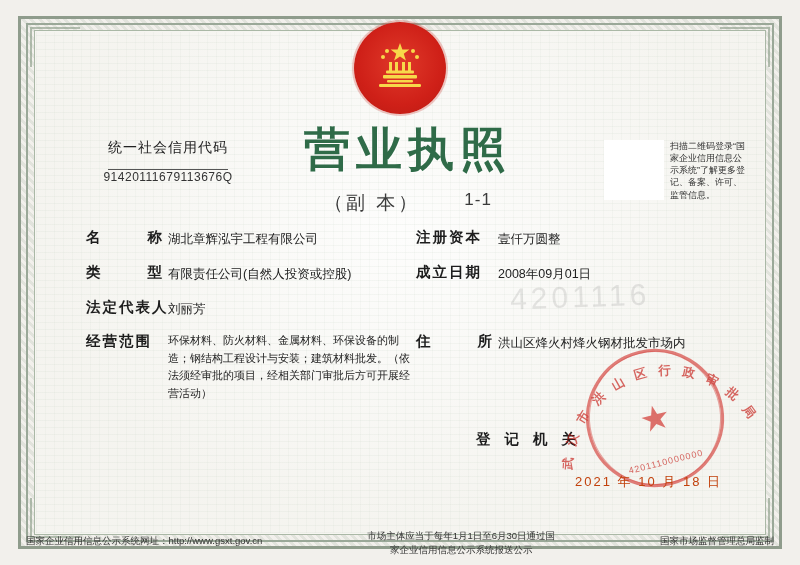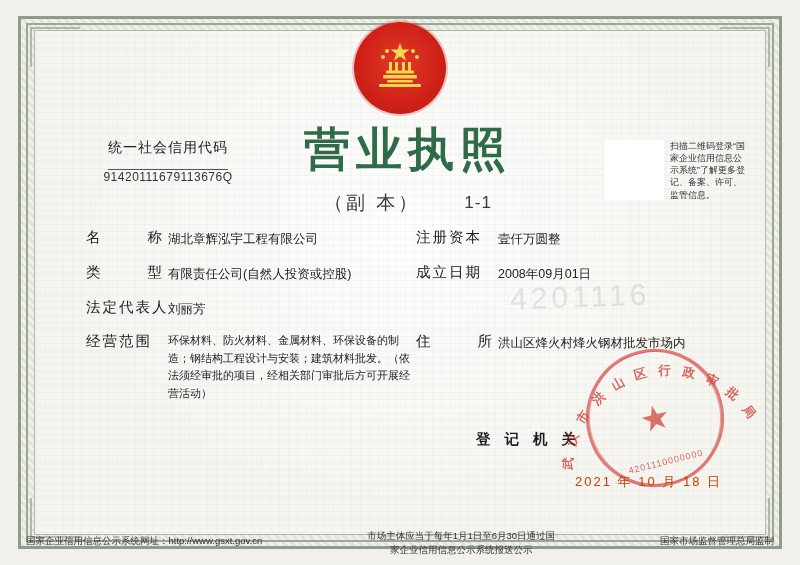--- a/index.html
+++ b/index.html
@@ -92,21 +92,21 @@
     font-size: 46px;
     font-weight: bold;
     letter-spacing: 6px;
     color: #2f6b48;
     text-shadow: 1px 1px 0 rgba(255,255,255,.7);
     line-height: 1;
   }
   .sub-title-row {
     margin-top: 18px;
     display: flex;
-    align-items: center;
+    align-items: flex-start;
     justify-content: center;
     gap: 44px;
   }
   .sub-title {
     font-size: 19px;
     letter-spacing: 3px;
     color: #3b3b3b;
   }
   .copy-no {
     font-size: 17px;
@@ -173,21 +173,21 @@
   }
   .row {
     display: flex;
     margin-bottom: 14px;
     align-items: flex-start;
   }
   .col-left { width: 330px; display: flex; align-items: flex-start; }
   .col-right { flex: 1; display: flex; align-items: flex-start; }
   .f-label {
     font-size: 14.5px;
-    font-weight: normal;
+    font-weight: bold;
     color: #1d1d1d;
     letter-spacing: 6px;
     width: 82px;
     flex: none;
     white-space: nowrap;
   }
   .f-label.wide { letter-spacing: 2px; }
   .f-value {
     font-size: 12.5px;
     color: #222;

